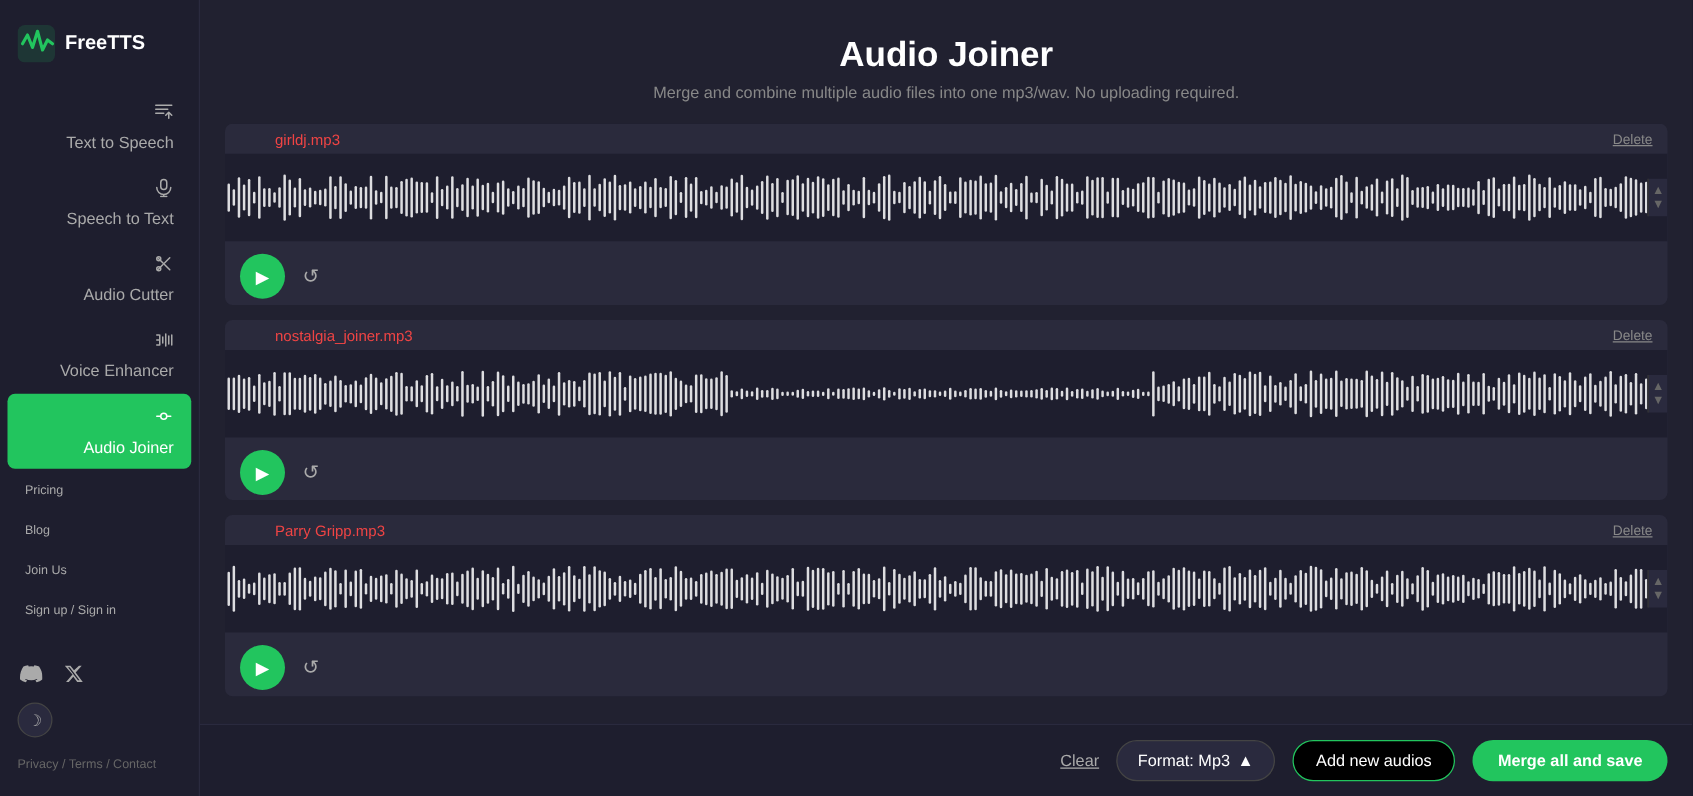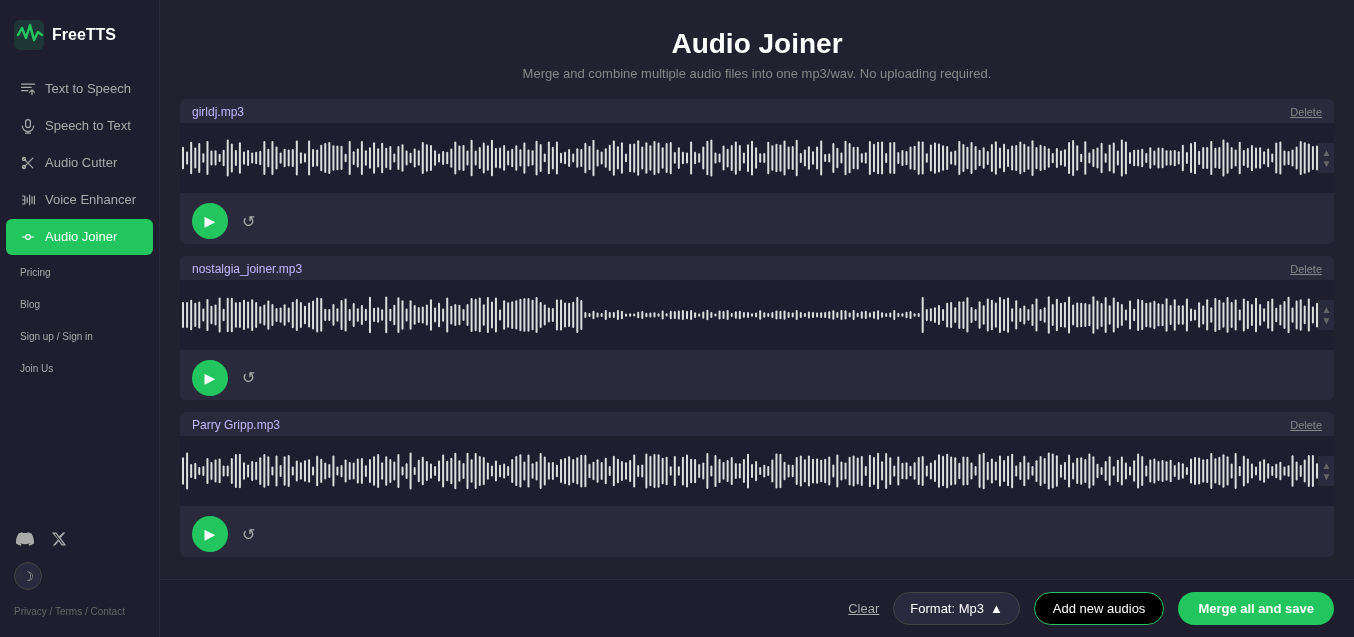--- a/index.html
+++ b/index.html
@@ -39,30 +39,31 @@
       color: #fff;
       text-align: right;
     }
     .sidebar-nav {
       flex: 1;
       display: flex;
       flex-direction: column;
     }
     .nav-item {
       display: flex;
-      align-items: flex-start;
+      align-items: flex-end;
       gap: 9px;
       padding: 10px 14px;
       font-size: 13px;
       color: #aaa;
       cursor: pointer;
       border-radius: 6px;
       margin: 1px 6px;
       transition: background 0.2s;
       text-decoration: none;
+      flex-direction: column;
     }
     .nav-item.active {
       background: #22c55e;
       color: #fff;
     }
     .nav-item .nav-icon {
       width: 16px;
       height: 16px;
       flex-shrink: 0;
       display: flex;
@@ -157,21 +158,22 @@
       overflow: hidden;
     }
     .audio-card-header {
       display: flex;
       justify-content: space-between;
       align-items: center;
       padding: 6px 12px 4px;
     }
     .audio-filename {
       font-size: 12px;
-      color: #c4b5fd;
+      color: #ef4444;
+      margin-left: 28px;
     }
     .delete-btn {
       font-size: 11px;
       color: #888;
       cursor: pointer;
       background: none;
       border: none;
       text-decoration: underline;
     }
 
@@ -341,22 +343,22 @@
               <path d="M3 10h4M13 10h4M7 10a3 3 0 0 0 6 0M7 10a3 3 0 0 1 6 0" stroke-linecap="round"></path>
             </svg>
           </span>
     <span>Audio Joiner</span>
   </div>
       </div>
 
     <div id="plain-items-container">
         <div class="nav-item-plain">Pricing</div>
         <div class="nav-item-plain">Blog</div>
+        <div class="nav-item-plain">Join Us</div>
         <div class="nav-item-plain">Sign up / Sign in</div>
-        <div class="nav-item-plain">Join Us</div>
       </div>
   </nav>
 
   <div class="sidebar-bottom">
     <div class="social-row">
       <div class="social-icon">
         <svg viewBox="0 0 24 24" width="18" height="18" fill="#aaa">
           <path d="M20.317 4.37a19.791 19.791 0 0 0-4.885-1.515.074.074 0 0 0-.079.037c-.21.375-.444.864-.608 1.25a18.27 18.27 0 0 0-5.487 0 12.64 12.64 0 0 0-.617-1.25.077.077 0 0 0-.079-.037A19.736 19.736 0 0 0 3.677 4.37a.07.07 0 0 0-.032.027C.533 9.046-.32 13.58.099 18.057a.082.082 0 0 0 .031.057 19.9 19.9 0 0 0 5.993 3.03.078.078 0 0 0 .084-.028 14.09 14.09 0 0 0 1.226-1.994.076.076 0 0 0-.041-.106 13.107 13.107 0 0 1-1.872-.892.077.077 0 0 1-.008-.128 10.2 10.2 0 0 0 .372-.292.074.074 0 0 1 .077-.01c3.928 1.793 8.18 1.793 12.062 0a.074.074 0 0 1 .078.01c.12.098.246.198.373.292a.077.077 0 0 1-.006.127 12.299 12.299 0 0 1-1.873.892.077.077 0 0 0-.041.107c.36.698.772 1.362 1.225 1.993a.076.076 0 0 0 .084.028 19.839 19.839 0 0 0 6.002-3.03.077.077 0 0 0 .032-.054c.5-5.177-.838-9.674-3.549-13.66a.061.061 0 0 0-.031-.03z"></path>
         </svg>
       </div>

